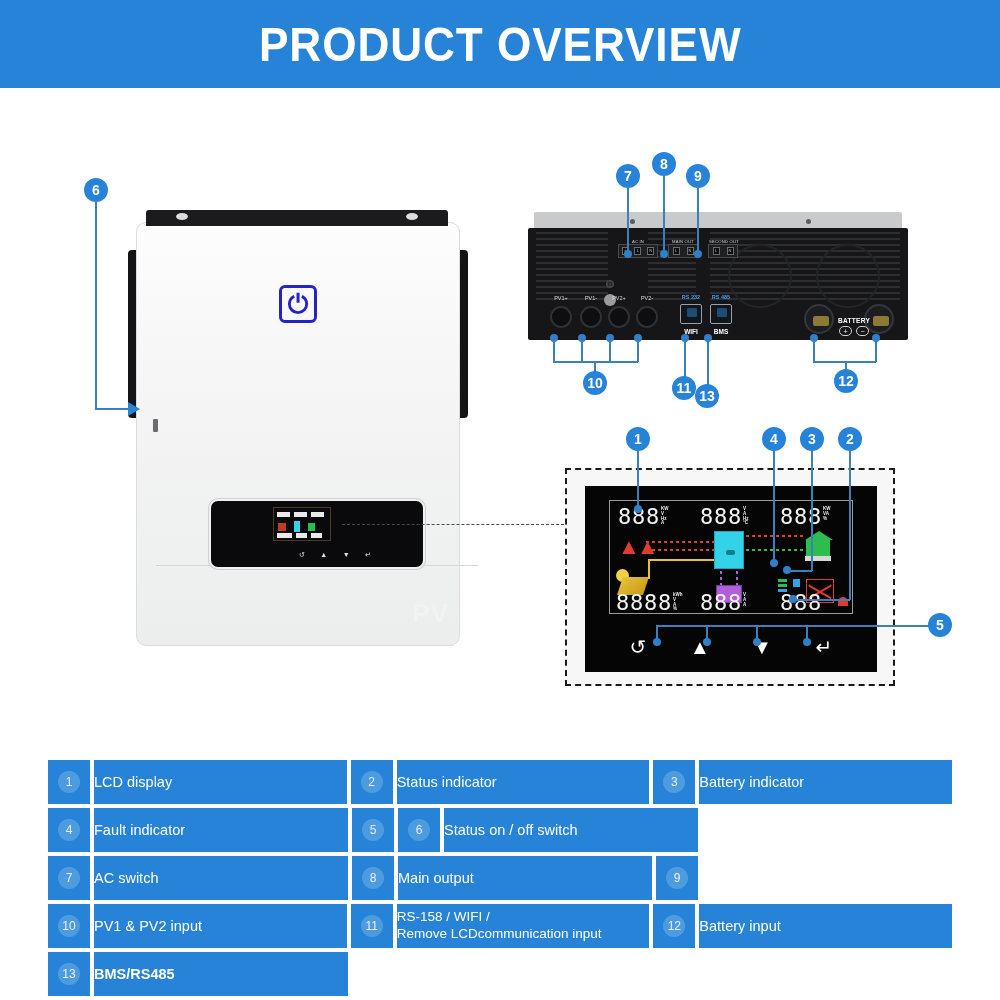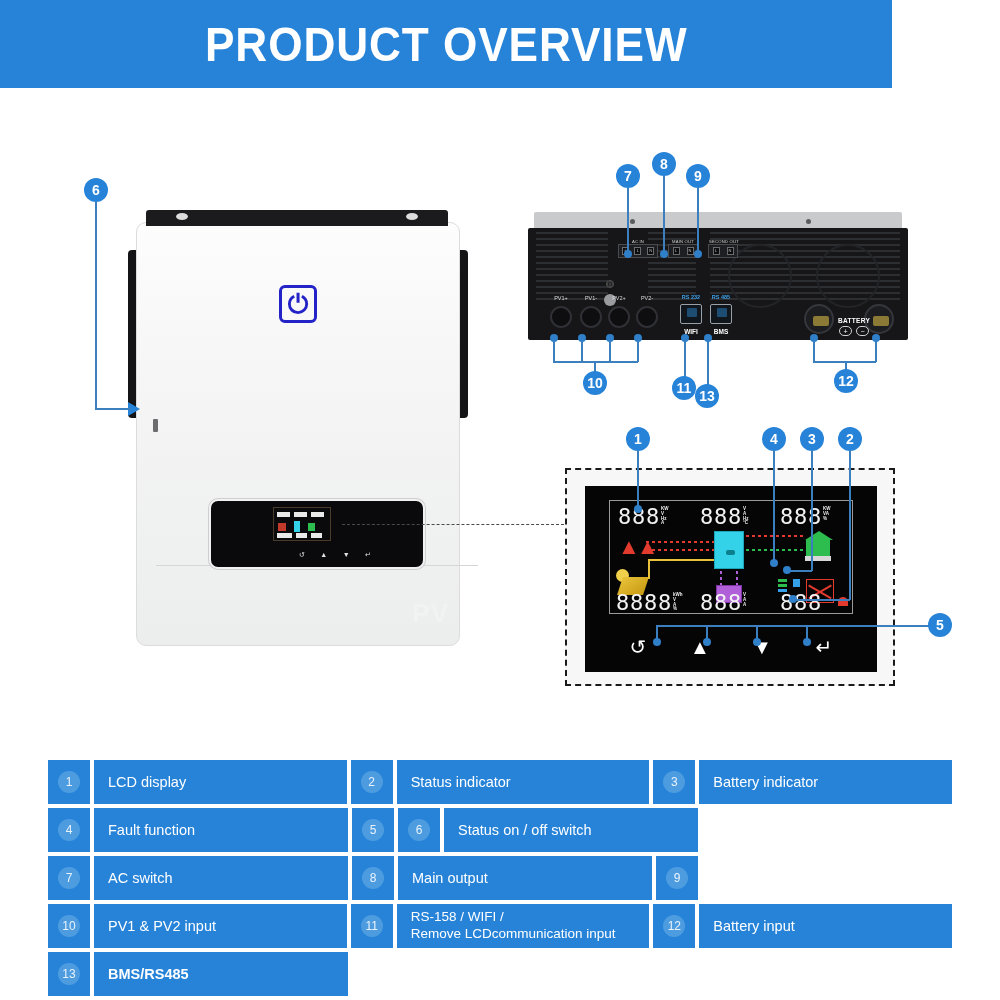--- a/index.html
+++ b/index.html
@@ -6,21 +6,21 @@
   html, body {
     width: 1000px; height: 1000px;
     background: #ffffff;
     font-family: "Liberation Sans", sans-serif;
     overflow: hidden;
   }
   #page { position: relative; width: 1000px; height: 1000px; background: #fff; }
 
   
   .banner {
-    position: absolute; left: 0; top: 0; width: 892px; height: 88px;
+    position: absolute; left: 0; top: 0; width: 1000px; height: 88px;
     background: #2683d8;
     display: flex; align-items: center; justify-content: center;
   }
   .banner-title {
     color: #ffffff; font-size: 48px; font-weight: bold;
     letter-spacing: 1px; font-family: "Liberation Sans", sans-serif;
     transform: scaleX(0.92);
   }
 
   
@@ -173,21 +173,21 @@
   .cell-num {
     width: 42px; height: 44px; background: #2683d8;
     display: flex; align-items: center; justify-content: center; flex: none;
   }
   .cell-num span {
     width: 22px; height: 22px; border-radius: 50%; background: #4e9ce0;
     color: #eaf3fc; font-size: 12px; display: flex; align-items: center; justify-content: center;
   }
   .cell-txt {
     background: #2683d8; color: #ffffff; font-size: 14.5px;
-    height: 44px; display: flex; align-items: center; padding-left: 14px;
+    height: 44px; display: flex; align-items: center; 
     line-height: 1.25;
   }
   .cell-txt.two-line { display: flex; flex-direction: column; justify-content: center; align-items: flex-start; font-size: 13.5px; }
   .cell-txt.bold { font-weight: bold; }
   .w-a { width: 254px; }
   .w-b { width: 254px; }
   .w-c { width: 254px; }
   .spacer { flex: 1; }
 </style>
 </head>
@@ -565,21 +565,21 @@
       <div class="cell-num">
           <span>3</span>
         </div>
       <div class="cell-txt w-c">Battery indicator</div>
     </div>
 
     <div class="legend-row">
       <div class="cell-num">
           <span>4</span>
         </div>
-      <div class="cell-txt w-a">Fault function</div>
+      <div class="cell-txt w-a">Fault indicator</div>
       <div class="cell-num">
           <span>5</span>
         </div>
       <div class="cell-num">
           <span>6</span>
         </div>
       <div class="cell-txt w-c">Status on / off switch</div>
     </div>
 
     <div class="legend-row">

